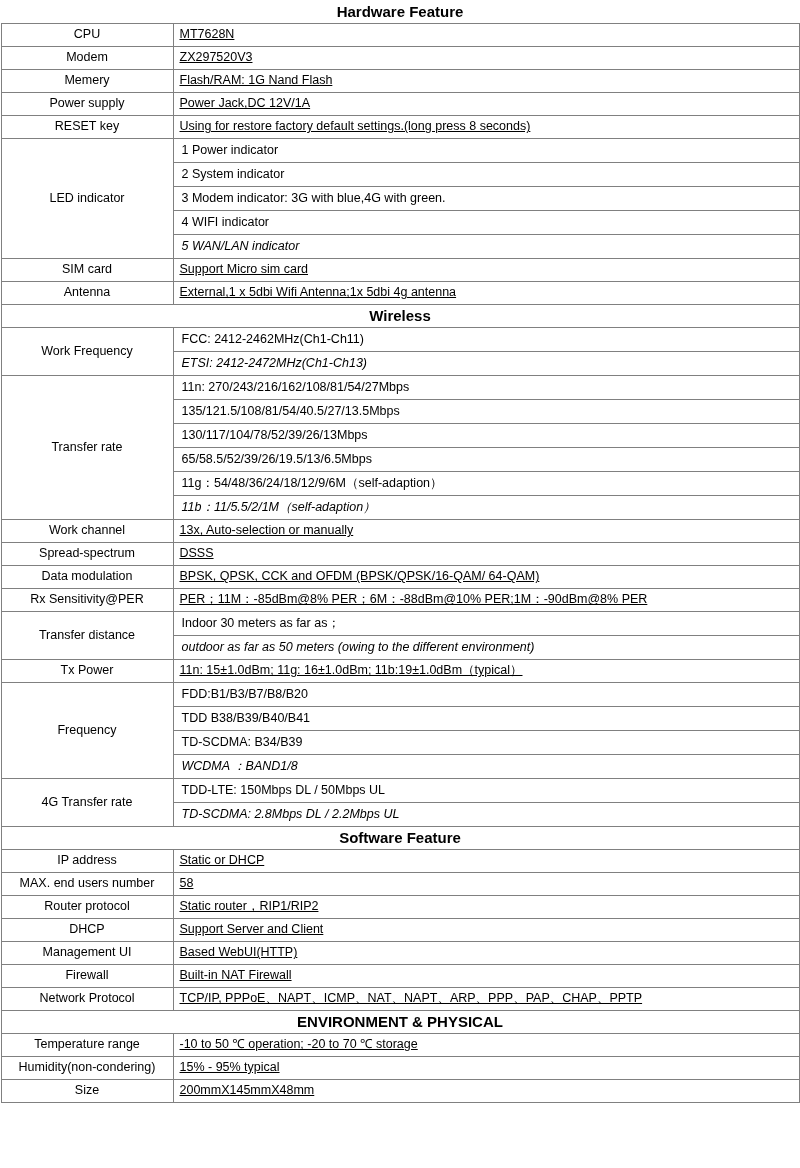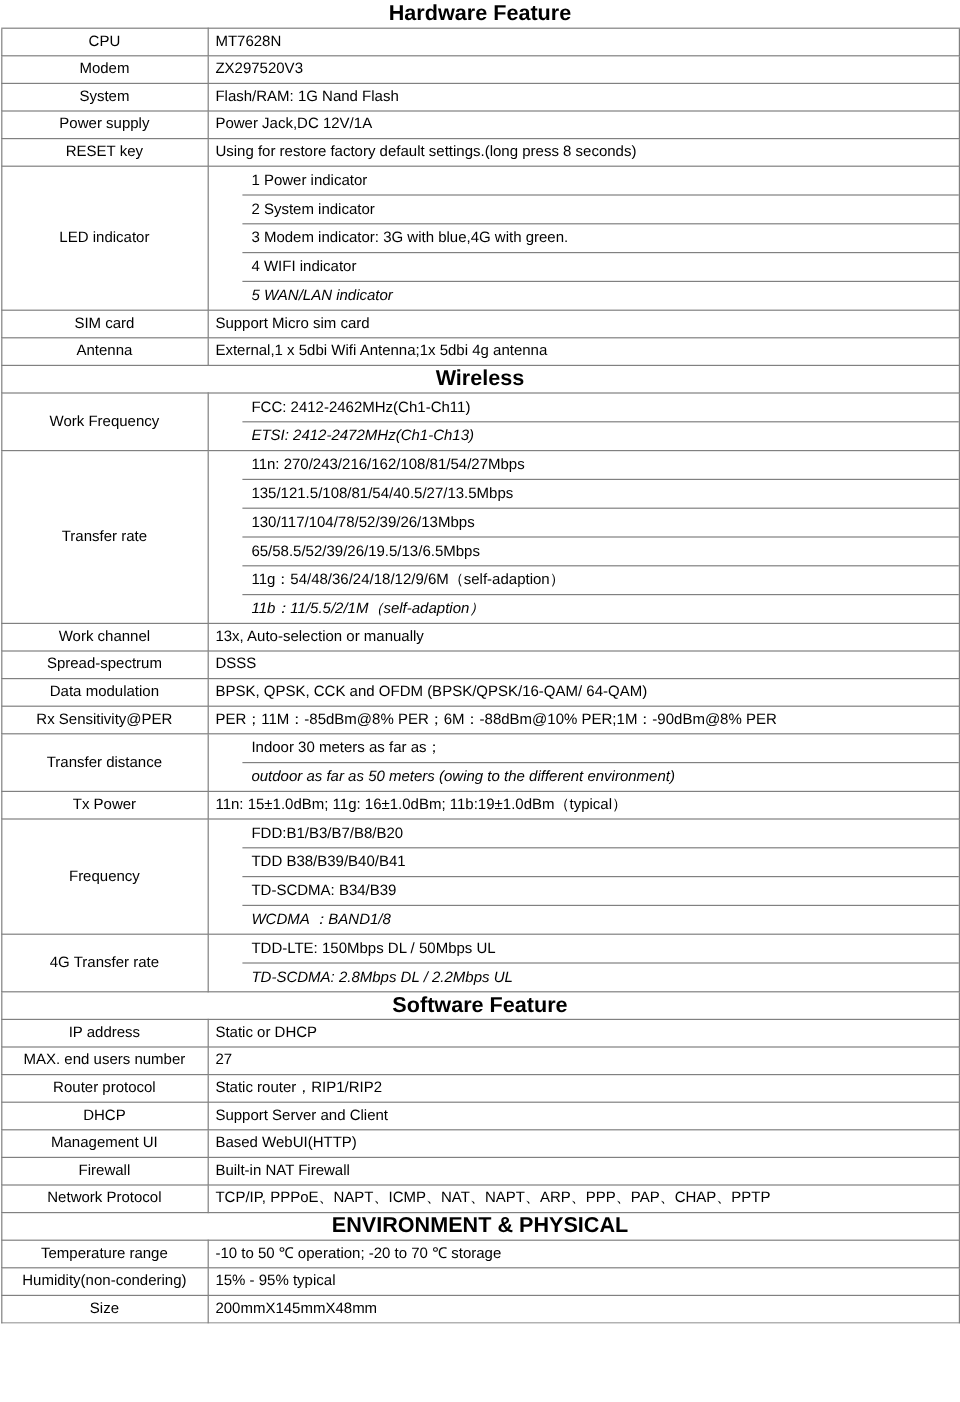--- a/index.html
+++ b/index.html
@@ -28,41 +28,41 @@
     box-sizing: border-box;
   }
   .col-label {
     width: 172px;
     text-align: center;
     vertical-align: middle;
   }
   .section-row td {
     text-align: center;
     font-weight: bold;
-    font-size: 18px;
+    font-size: 15px;
     height: 23px;
   }
   .value-cell {
     text-align: left;
     padding-left: 8px;
+    text-decoration: underline;
   }
   .label-cell {
   }
   .top-title td {
     border-top: none;
     border-left: none;
     border-right: none;
   }
   
   .sub {
     display: block;
     border-bottom: 1px solid #808080;
     padding: 4px 0 4px 8px;
     line-height: 1.2;
-    margin-left: 28px;
   }
   .sub:last-child {
     border-bottom: none;
     font-style: italic;
   }
   .nopad {
     padding: 0 !important;
   }
 </style>
 </head>
@@ -79,21 +79,21 @@
       </tr>
       <tr>
         <td class="col-label label-cell">CPU</td>
         <td class="value-cell">MT7628N</td>
       </tr>
       <tr>
         <td class="col-label label-cell">Modem</td>
         <td class="value-cell">ZX297520V3</td>
       </tr>
       <tr>
-        <td class="col-label label-cell">System</td>
+        <td class="col-label label-cell">Memery</td>
         <td class="value-cell">Flash/RAM:  1G Nand Flash</td>
       </tr>
       <tr>
         <td class="col-label label-cell">Power supply</td>
         <td class="value-cell">Power Jack,DC 12V/1A</td>
       </tr>
       <tr>
         <td class="col-label label-cell">RESET key</td>
         <td class="value-cell">Using for restore factory default settings.(long press 8 seconds)</td>
       </tr>
@@ -181,21 +181,21 @@
       </tr>
       <tr class="section-row">
         <td colspan="2">Software Feature</td>
       </tr>
       <tr>
         <td class="col-label label-cell">IP address</td>
         <td class="value-cell">Static or DHCP</td>
       </tr>
       <tr>
         <td class="col-label label-cell">MAX. end users number</td>
-        <td class="value-cell">27</td>
+        <td class="value-cell">58</td>
       </tr>
       <tr>
         <td class="col-label label-cell">Router protocol</td>
         <td class="value-cell">Static router，RIP1/RIP2</td>
       </tr>
       <tr>
         <td class="col-label label-cell">DHCP</td>
         <td class="value-cell">Support Server and Client</td>
       </tr>
       <tr>

